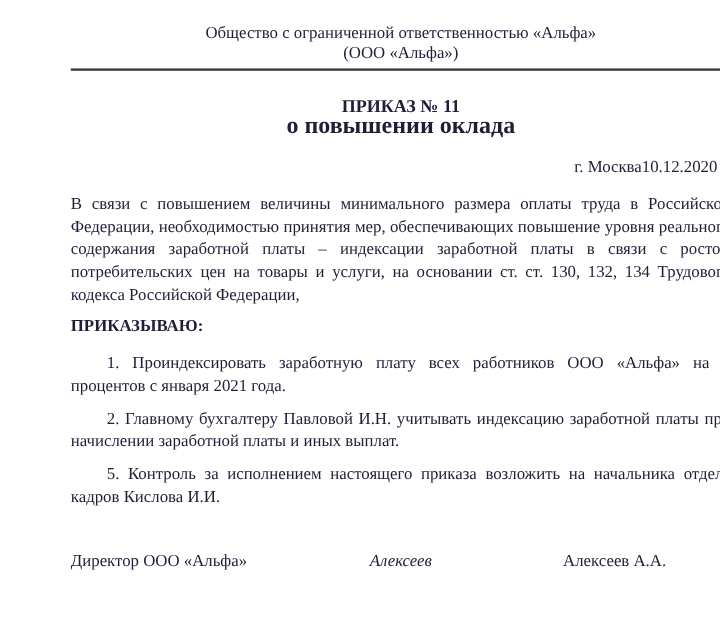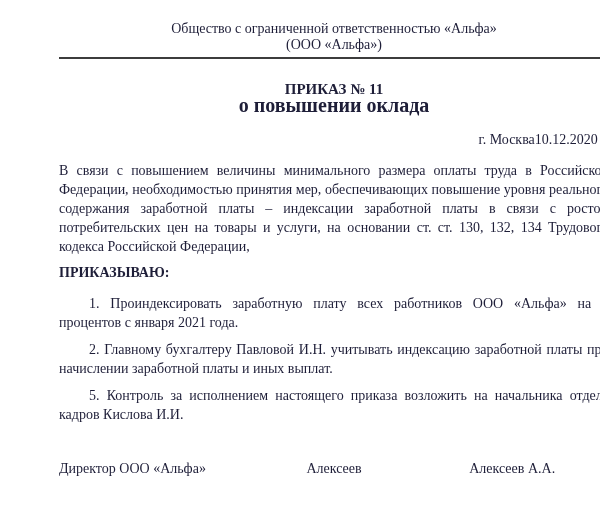--- a/index.html
+++ b/index.html
@@ -79,20 +79,21 @@
     line-height: 17px;
     gap: 33px;
   }
   .sig-position {
     width: 40%;
     text-align: left;
   }
   .sig-sign {
     width: 20%;
     text-align: center;
+    font-style: italic;
   }
   .sig-name {
     width: 40%;
     text-align: center;
   }
 </style>
 </head>
 <body>
 
 <div class="page">

